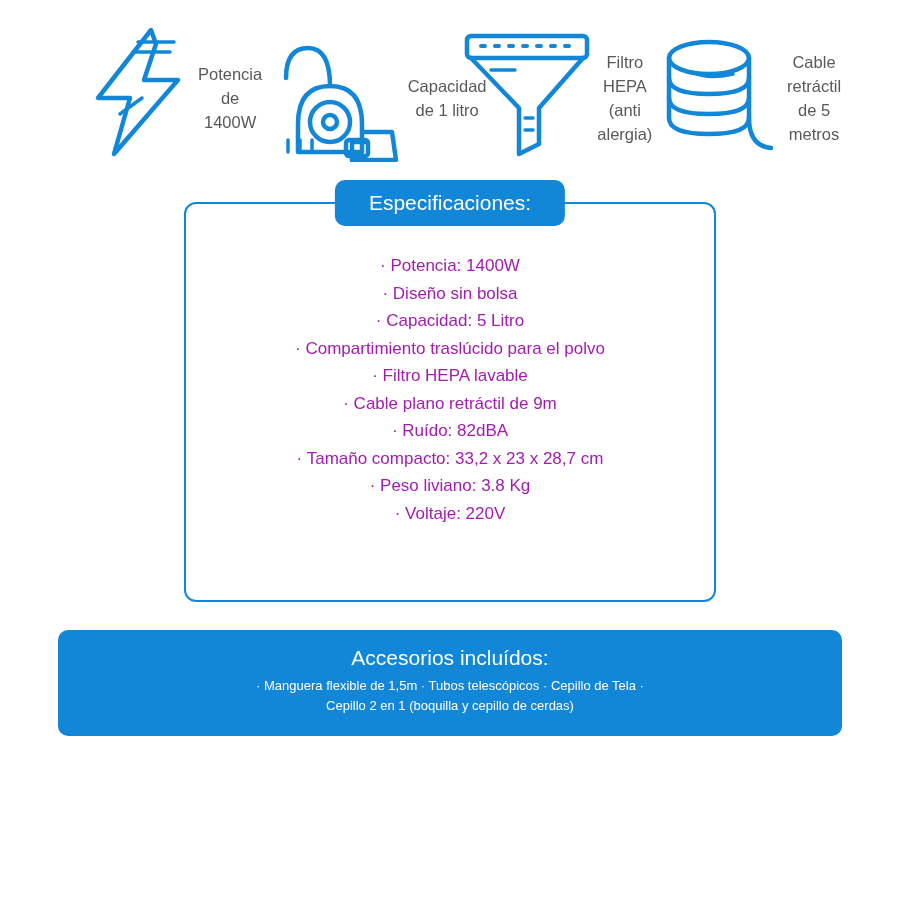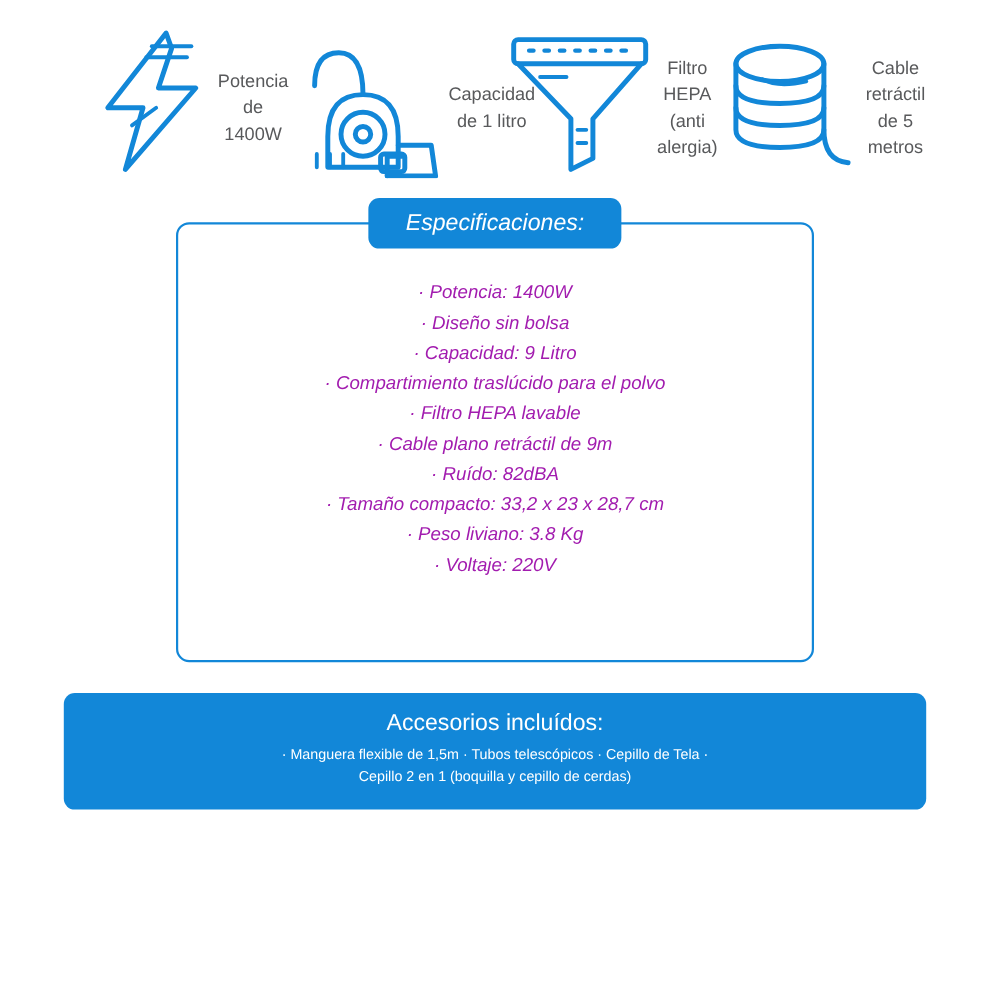--- a/index.html
+++ b/index.html
@@ -47,22 +47,21 @@
     font-size: 16.5px;
     line-height: 1.45;
     color: #58595b;
     white-space: pre-line;
   }
 
   
   .specs-wrap {
     position: relative;
     margin: 40px auto 0 auto;
-    width: 580px;
-    font-style: italic;
+    width: 532px;
   }
   .specs-box {
     border: 2px solid #1287d8;
     border-radius: 12px;
     padding: 48px 18px 26px 18px;
     box-sizing: border-box;
     min-height: 400px;
   }
   .specs-title {
     position: absolute;
@@ -175,21 +174,21 @@
     </div>
 
   </div>
 
   <div class="specs-wrap">
     <div class="specs-title">Especificaciones:</div>
     <div class="specs-box">
       <ul class="specs-list">
         <li>· Potencia: 1400W</li>
         <li>· Diseño sin bolsa</li>
-        <li>· Capacidad: 9 Litro</li>
+        <li>· Capacidad: 5 Litro</li>
         <li>· Compartimiento traslúcido para el polvo</li>
         <li>· Filtro HEPA lavable</li>
         <li>· Cable plano retráctil de 9m</li>
         <li>· Ruído: 82dBA</li>
         <li>· Tamaño compacto: 33,2 x 23 x 28,7 cm</li>
         <li>· Peso liviano: 3.8 Kg</li>
         <li>· Voltaje: 220V</li>
       </ul>
     </div>
   </div>

